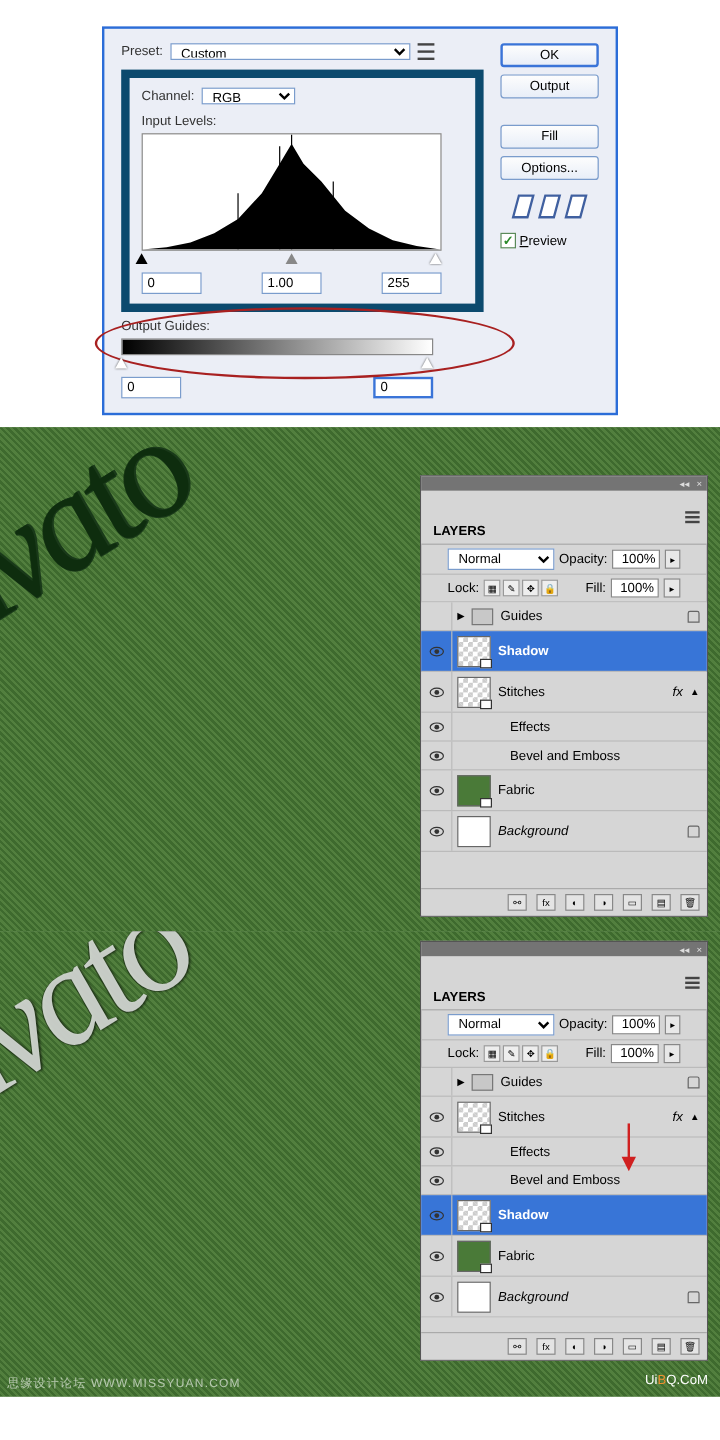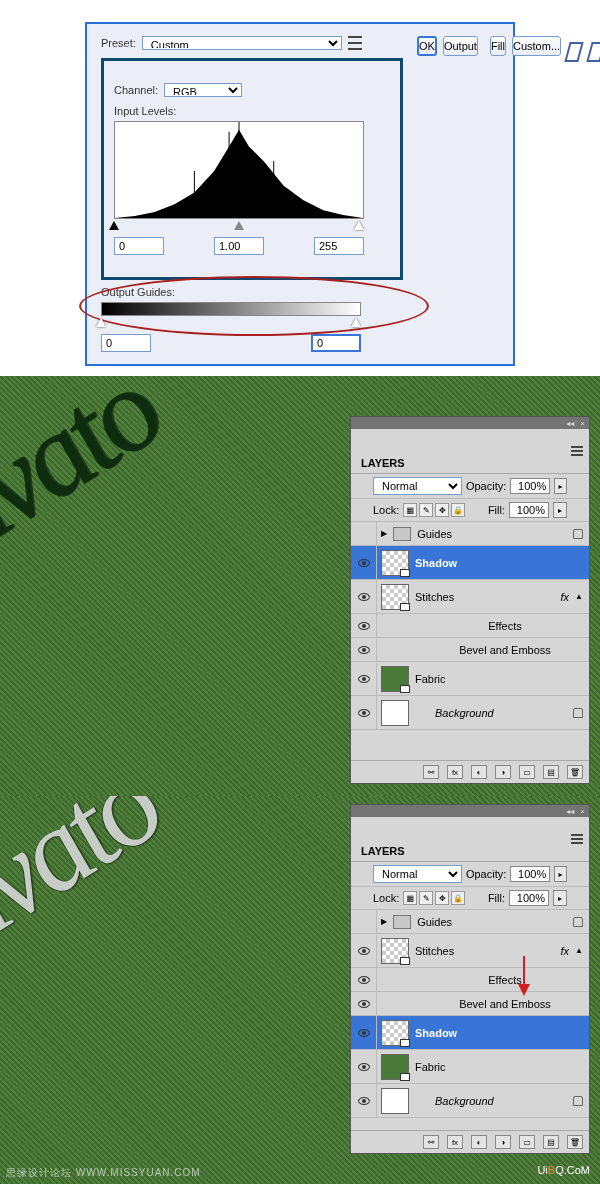--- a/index.html
+++ b/index.html
@@ -5,29 +5,29 @@
 * { box-sizing: border-box; font-family: Tahoma, sans-serif; font-size: 11px; }
 body { margin: 0; width: 600px; background: #fff; }
 
 
 .levels-wrap { padding: 22px 0 10px; display: flex; justify-content: center; }
 .levels-dialog { width: 430px; border: 2px solid #2b6dd8; background: #ebeef6; }
 .titlebar { display: flex; align-items: center; justify-content: space-between; background: linear-gradient(#3e7ae8,#2858c0); padding: 4px 4px 4px 10px; color: #fff; font-weight: bold; font-size: 12px; }
 .close-btn { width: 20px; height: 18px; background: #e84040; border: 1px solid #a02020; color: #fff; display: flex; align-items: center; justify-content: center; font-weight: bold; }
 .levels-body { padding: 12px 14px; display: flex; gap: 14px; }
 .levels-main { flex: 1; }
-.levels-side { width: 82px; display: flex; flex-direction: row; gap: 6px; }
+.levels-side { width: 82px; display: flex; flex-direction: column; gap: 6px; }
 .row { display: flex; align-items: center; gap: 6px; margin-bottom: 8px; }
 .label { color: #333; }
 select { border: 1px solid #7a9ccc; background: #fff; height: 14px; padding: 1px 4px; }
 .preset-select { width: 200px; }
 .channel-select { width: 78px; }
 .menu-icon { width: 14px; height: 14px; display: flex; flex-direction: column; justify-content: space-between; }
 .menu-icon span { display: block; height: 2px; background: #444; }
-.group { border: 3px solid #0c4a6e; padding: 22px 10px; }
+.group { border: 7px solid #0c4a6e; padding: 8px 10px; }
 .histogram-frame { width: 250px; height: 98px; border: 1px solid #888; background: #fff; position: relative; margin: 4px 0 2px; }
 .histogram-svg { width: 100%; height: 100%; }
 .slider-track { width: 250px; height: 10px; position: relative; margin-bottom: 6px; }
 .slider-tri { position: absolute; top: 0; width: 0; height: 0; border-left: 5px solid transparent; border-right: 5px solid transparent; }
 .tri-black { border-bottom: 9px solid #000; }
 .tri-gray { border-bottom: 9px solid #888; }
 .tri-white { border-bottom: 9px solid #fff; filter: drop-shadow(0 0 1px #555); }
 .input-row { display: flex; justify-content: space-between; width: 250px; }
 .num-input { width: 50px; height: 18px; border: 1px solid #7a9ccc; padding: 1px 4px; background: #fff; text-align: left; }
 .focused { border: 2px solid #3a74d8; }
@@ -65,26 +65,26 @@
 .layer-row.selected { background: #3875d7; color: #fff; }
 .vis-col { width: 26px; display: flex; justify-content: center; border-right: 1px solid #bbb; align-self: stretch; align-items: center; }
 .eye { width: 12px; height: 8px; border: 1px solid #333; border-radius: 50%; position: relative; }
 .eye::after { content: ''; position: absolute; width: 4px; height: 4px; background: #333; border-radius: 50%; top: 1px; left: 3px; }
 .layer-content { flex: 1; display: flex; align-items: center; gap: 6px; padding: 2px 4px; }
 .thumb { width: 28px; height: 26px; border: 1px solid #666; background: #fff; position: relative; }
 .thumb.transparent { background-image: linear-gradient(45deg,#ccc 25%,transparent 25%,transparent 75%,#ccc 75%),linear-gradient(45deg,#ccc 25%,#fff 25%,#fff 75%,#ccc 75%); background-size: 8px 8px; background-position: 0 0, 4px 4px; }
 .thumb.fabric { background: #4a7a38; }
 .smart-badge { position: absolute; bottom: -2px; right: -2px; width: 10px; height: 8px; background: #fff; border: 1px solid #333; }
 .layer-name { font-style: normal; }
-.layer-name.italic { font-style: italic; margin-left: 20px; }
+.layer-name.italic { font-style: italic; }
 .layer-right { margin-left: auto; display: flex; gap: 6px; align-items: center; padding-right: 6px; }
 .lock-small { width: 10px; height: 10px; border: 1px solid #666; border-radius: 2px 2px 0 0; }
 .fx-label { font-style: italic; }
 .expand-tri { font-size: 8px; }
-.effect-subrow { padding-left: 48px; justify-content: center; }
+.effect-subrow { padding-left: 48px; }
 .panel-footer { display: flex; justify-content: flex-end; gap: 8px; padding: 4px 6px; border-top: 1px solid #aaa; background: #d6d6d6; }
 .footer-icon { width: 16px; height: 14px; border: 1px solid #888; background: #e4e4e4; display: flex; align-items: center; justify-content: center; font-size: 8px; }
 .arrow-indicator { position: absolute; color: #d02020; font-size: 22px; font-weight: bold; pointer-events: none; }
 .watermark { position: absolute; bottom: 4px; left: 6px; color: rgba(255,255,255,0.6); font-size: 10px; letter-spacing: 1px; }
 .watermark-right { position: absolute; bottom: 6px; right: 10px; color: #fff; font-weight: normal; font-size: 16px; }
 .watermark-right .b { color: #f09030; }
 </style>
 </head>
 <body>
 
@@ -139,21 +139,21 @@
             <input class="num-input" value="0" style="">
             <input class="num-input focused" value="0" style="">
           </div>
         </div>
       </div>
       <div class="levels-side">
         <div class="btn btn-primary">OK</div>
         <div class="btn">Output</div>
         <div style="height:10px"></div>
         <div class="btn">Fill</div>
-        <div class="btn">Custom...</div>
+        <div class="btn">Options...</div>
         <div class="eyedrops">
           <div class="eyedrop"></div>
           <div class="eyedrop"></div>
           <div class="eyedrop"></div>
         </div>
         <div class="preview-row">
           <div class="checkbox">
               <span>✓</span>
             </div>
           <span><u>P</u>review</span>

